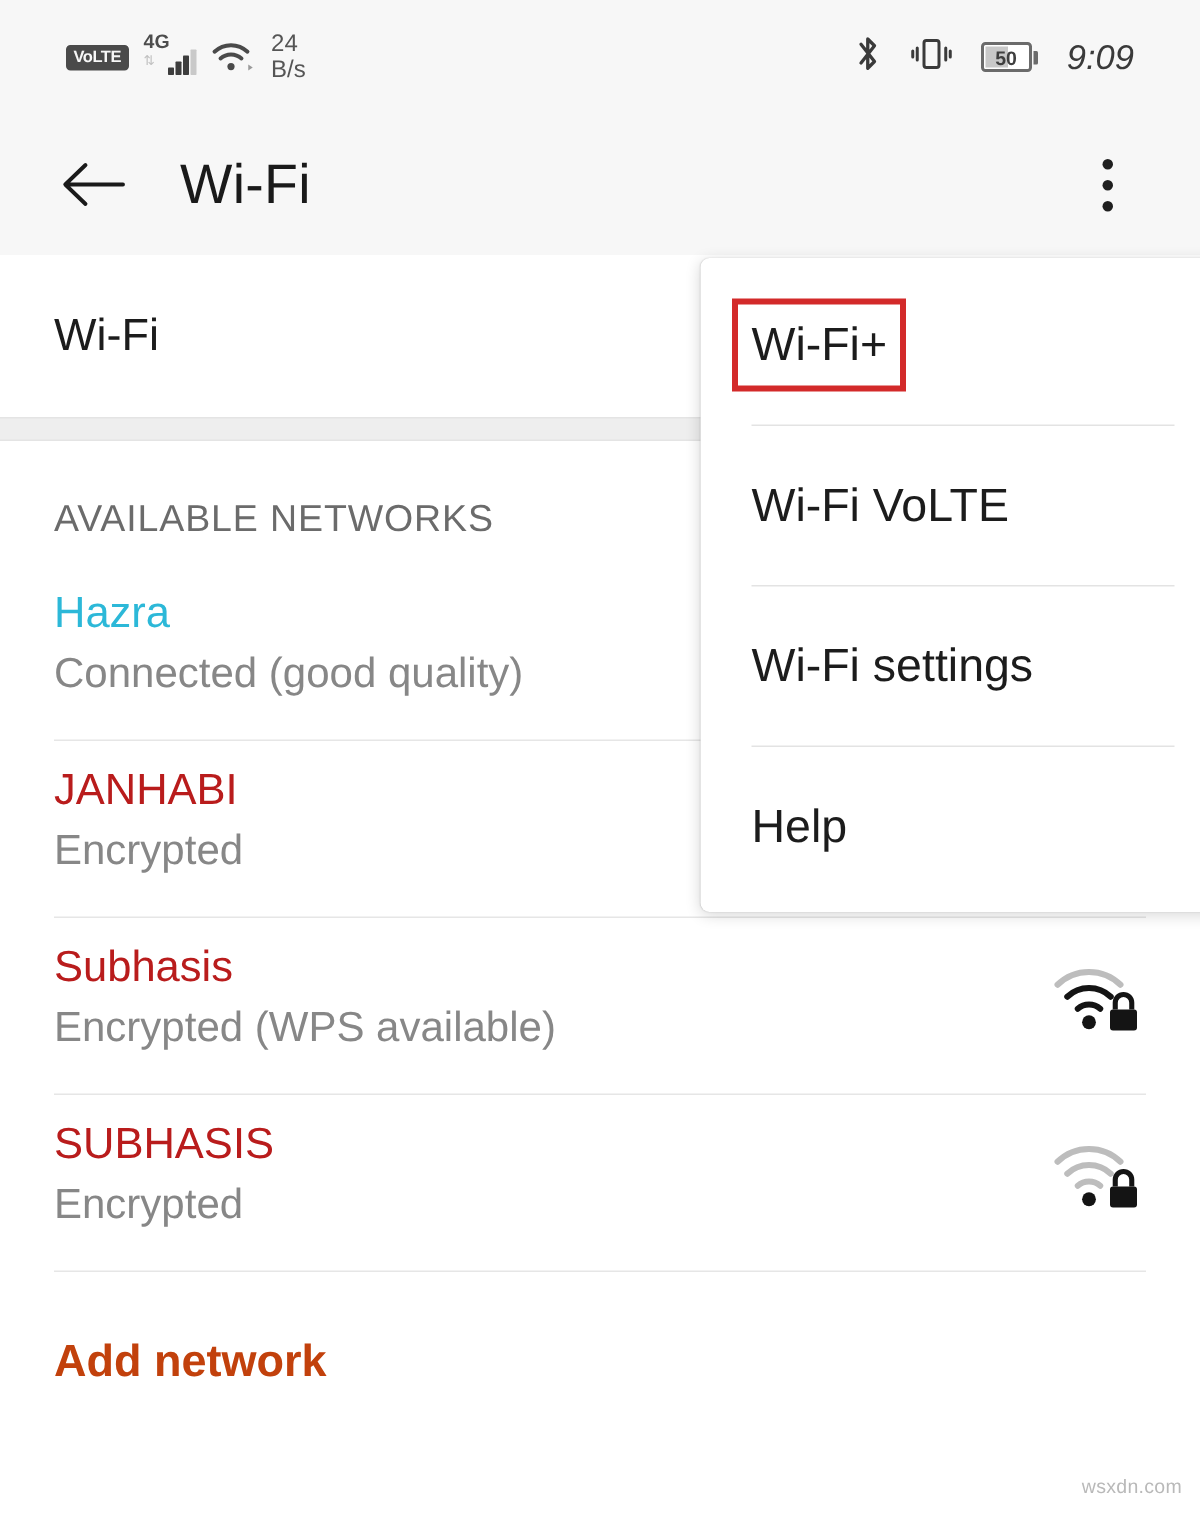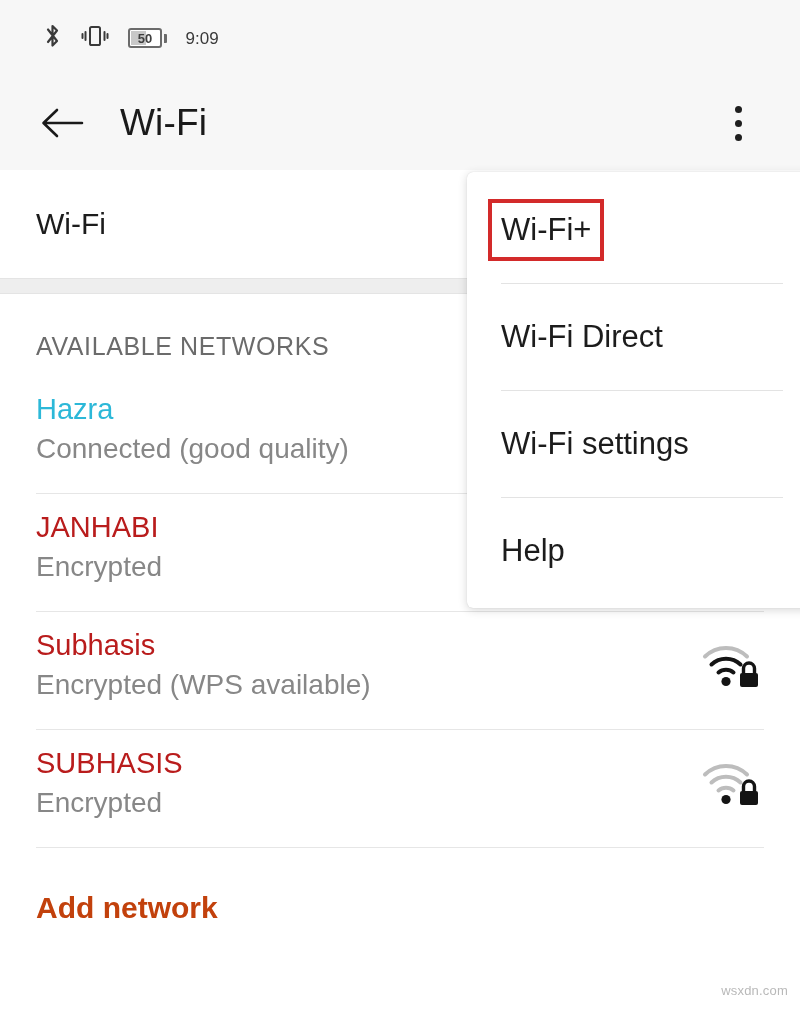--- a/index.html
+++ b/index.html
@@ -104,23 +104,24 @@
   }
   .datarate {
     display: flex;
     flex-direction: column;
     line-height: 1.08;
     font-size: 16px;
     color: #555;
     margin-left: 2px;
   }
   .sb-time {
-    font-size: 17px;
+    font-size: 23px;
     color: #3a3a3a;
     line-height: 1;
+    font-style: italic;
   }
   .batt {
     display: inline-flex;
     align-items: center;
   }
   .batt-body {
     width: 34px; height: 20px;
     border: 2px solid #6b6b6b;
     border-radius: 3px;
     display: flex;
@@ -324,20 +325,48 @@
     letter-spacing: 0.2px;
     z-index: 40;
   }
 </style>
 </head>
 <body>
 
 <div class="phone">
 
   <div class="statusbar">
+    <div class="sb-left">
+      <span class="volte-badge">VoLTE</span>
+
+      <span class="sig-wrap">
+        <span class="sig-label">4G</span>
+        <span class="sig-arrows">⇅</span>
+        <span class="bars">
+          <i class="b1"></i>
+            <i class="b2"></i>
+            <i class="b3"></i>
+            <i class="b4"></i>
+        </span>
+      </span>
+
+      <span class="wifi-status">
+        <svg width="30" height="24" viewBox="0 0 30 24" aria-hidden="true">
+          <path d="M3 8.5 A16 16 0 0 1 25 8.5" stroke="#4a4a4a" stroke-width="2.6" fill="none" stroke-linecap="round"></path>
+          <path d="M7 13 A10.5 10.5 0 0 1 21 13" stroke="#4a4a4a" stroke-width="2.6" fill="none" stroke-linecap="round"></path>
+          <circle cx="14" cy="18.4" r="2.4" fill="#4a4a4a"></circle>
+          <path d="M25.5 17 l3 2 -3 2 z" fill="#9a9a9a"></path>
+        </svg>
+      </span>
+
+      <span class="datarate">
+        <span>24</span>
+        <span>B/s</span>
+      </span>
+    </div>
 
     <div class="sb-right">
       <span>
         <svg width="18" height="26" viewBox="0 0 18 26" aria-hidden="true">
           <path d="M4 6.5 L13 18 L8.5 22.5 L8.5 3 L13 7.5 L4 19" stroke="#3a3a3a" stroke-width="2.2" fill="none" stroke-linejoin="round" stroke-linecap="round"></path>
         </svg>
       </span>
       <span>
         <svg width="28" height="26" viewBox="0 0 28 26" aria-hidden="true">
           <rect x="9" y="4" width="10" height="18" rx="1.6" stroke="#3a3a3a" stroke-width="2" fill="none"></rect>
@@ -437,21 +466,21 @@
       </div>
 
     </div>
   </div>
 
   <div class="menu">
     <div class="menu-item highlight">
       <span class="mi-label">Wi-Fi+</span>
     </div>
     <div class="menu-item">
-      <span class="mi-label">Wi-Fi Direct</span>
+      <span class="mi-label">Wi-Fi VoLTE</span>
     </div>
     <div class="menu-item">
       <span class="mi-label">Wi-Fi settings</span>
     </div>
     <div class="menu-item">
       <span class="mi-label">Help</span>
     </div>
   </div>
 
   <div class="watermark">wsxdn.com</div>

